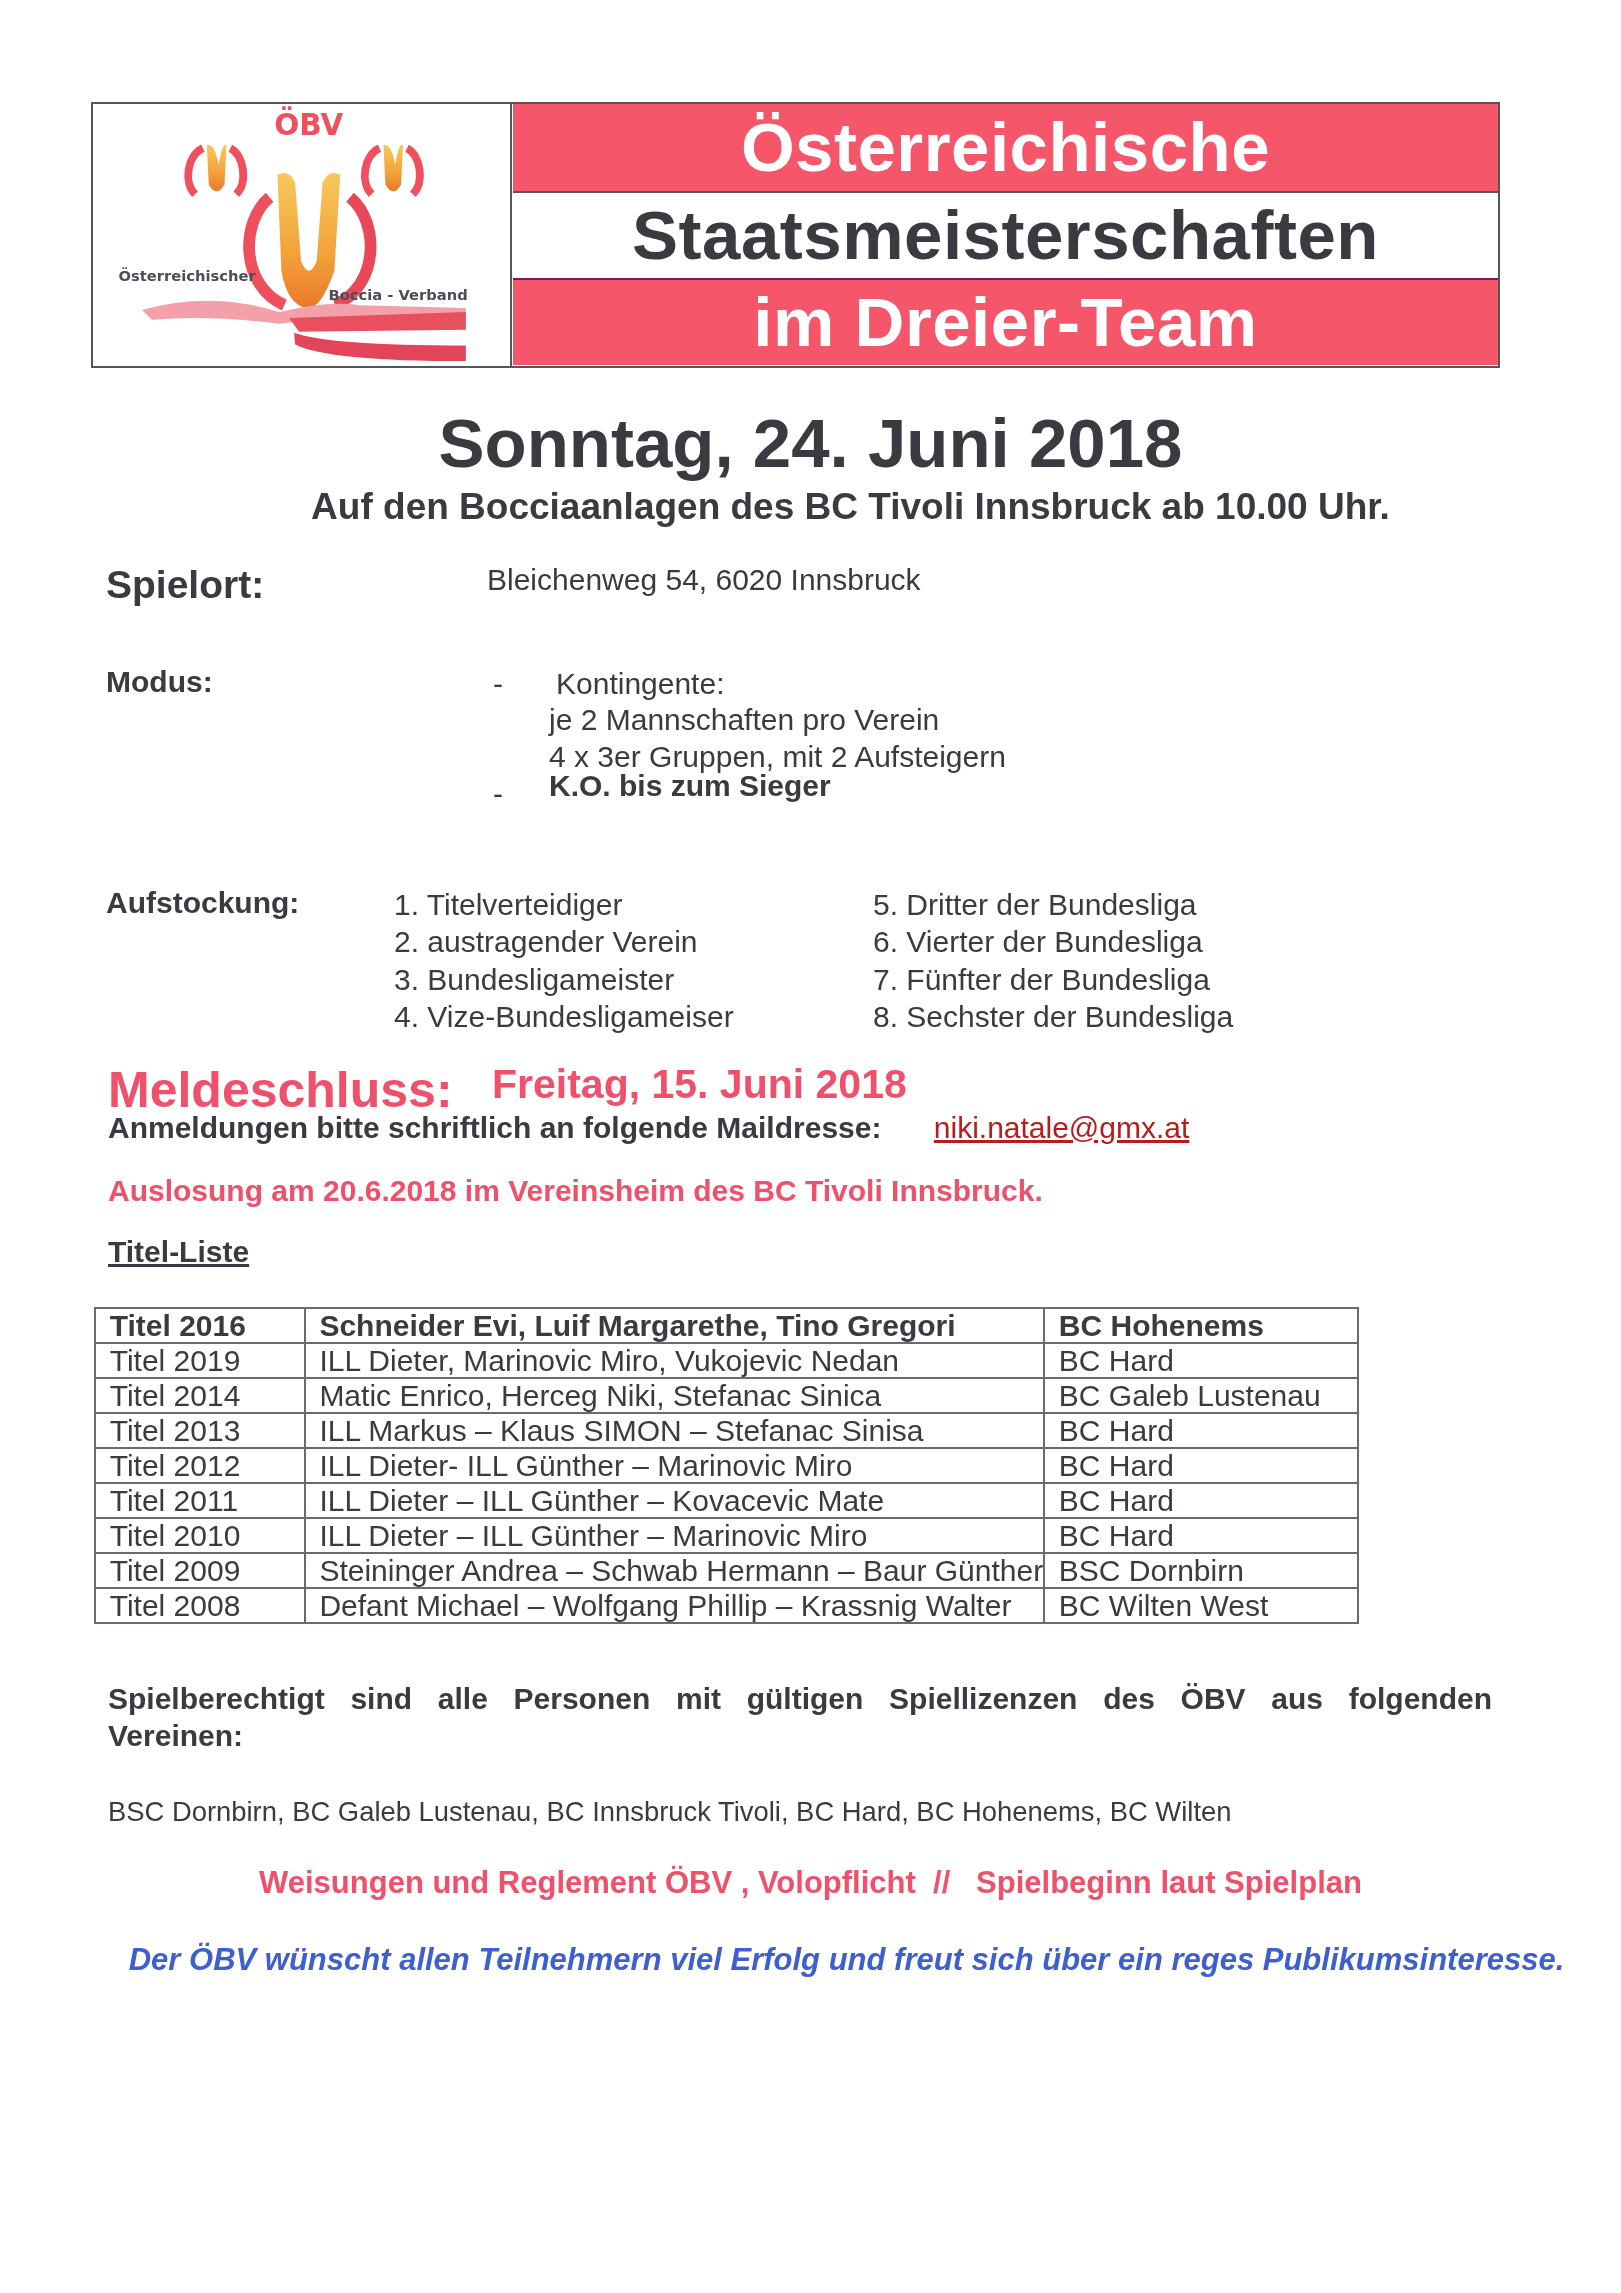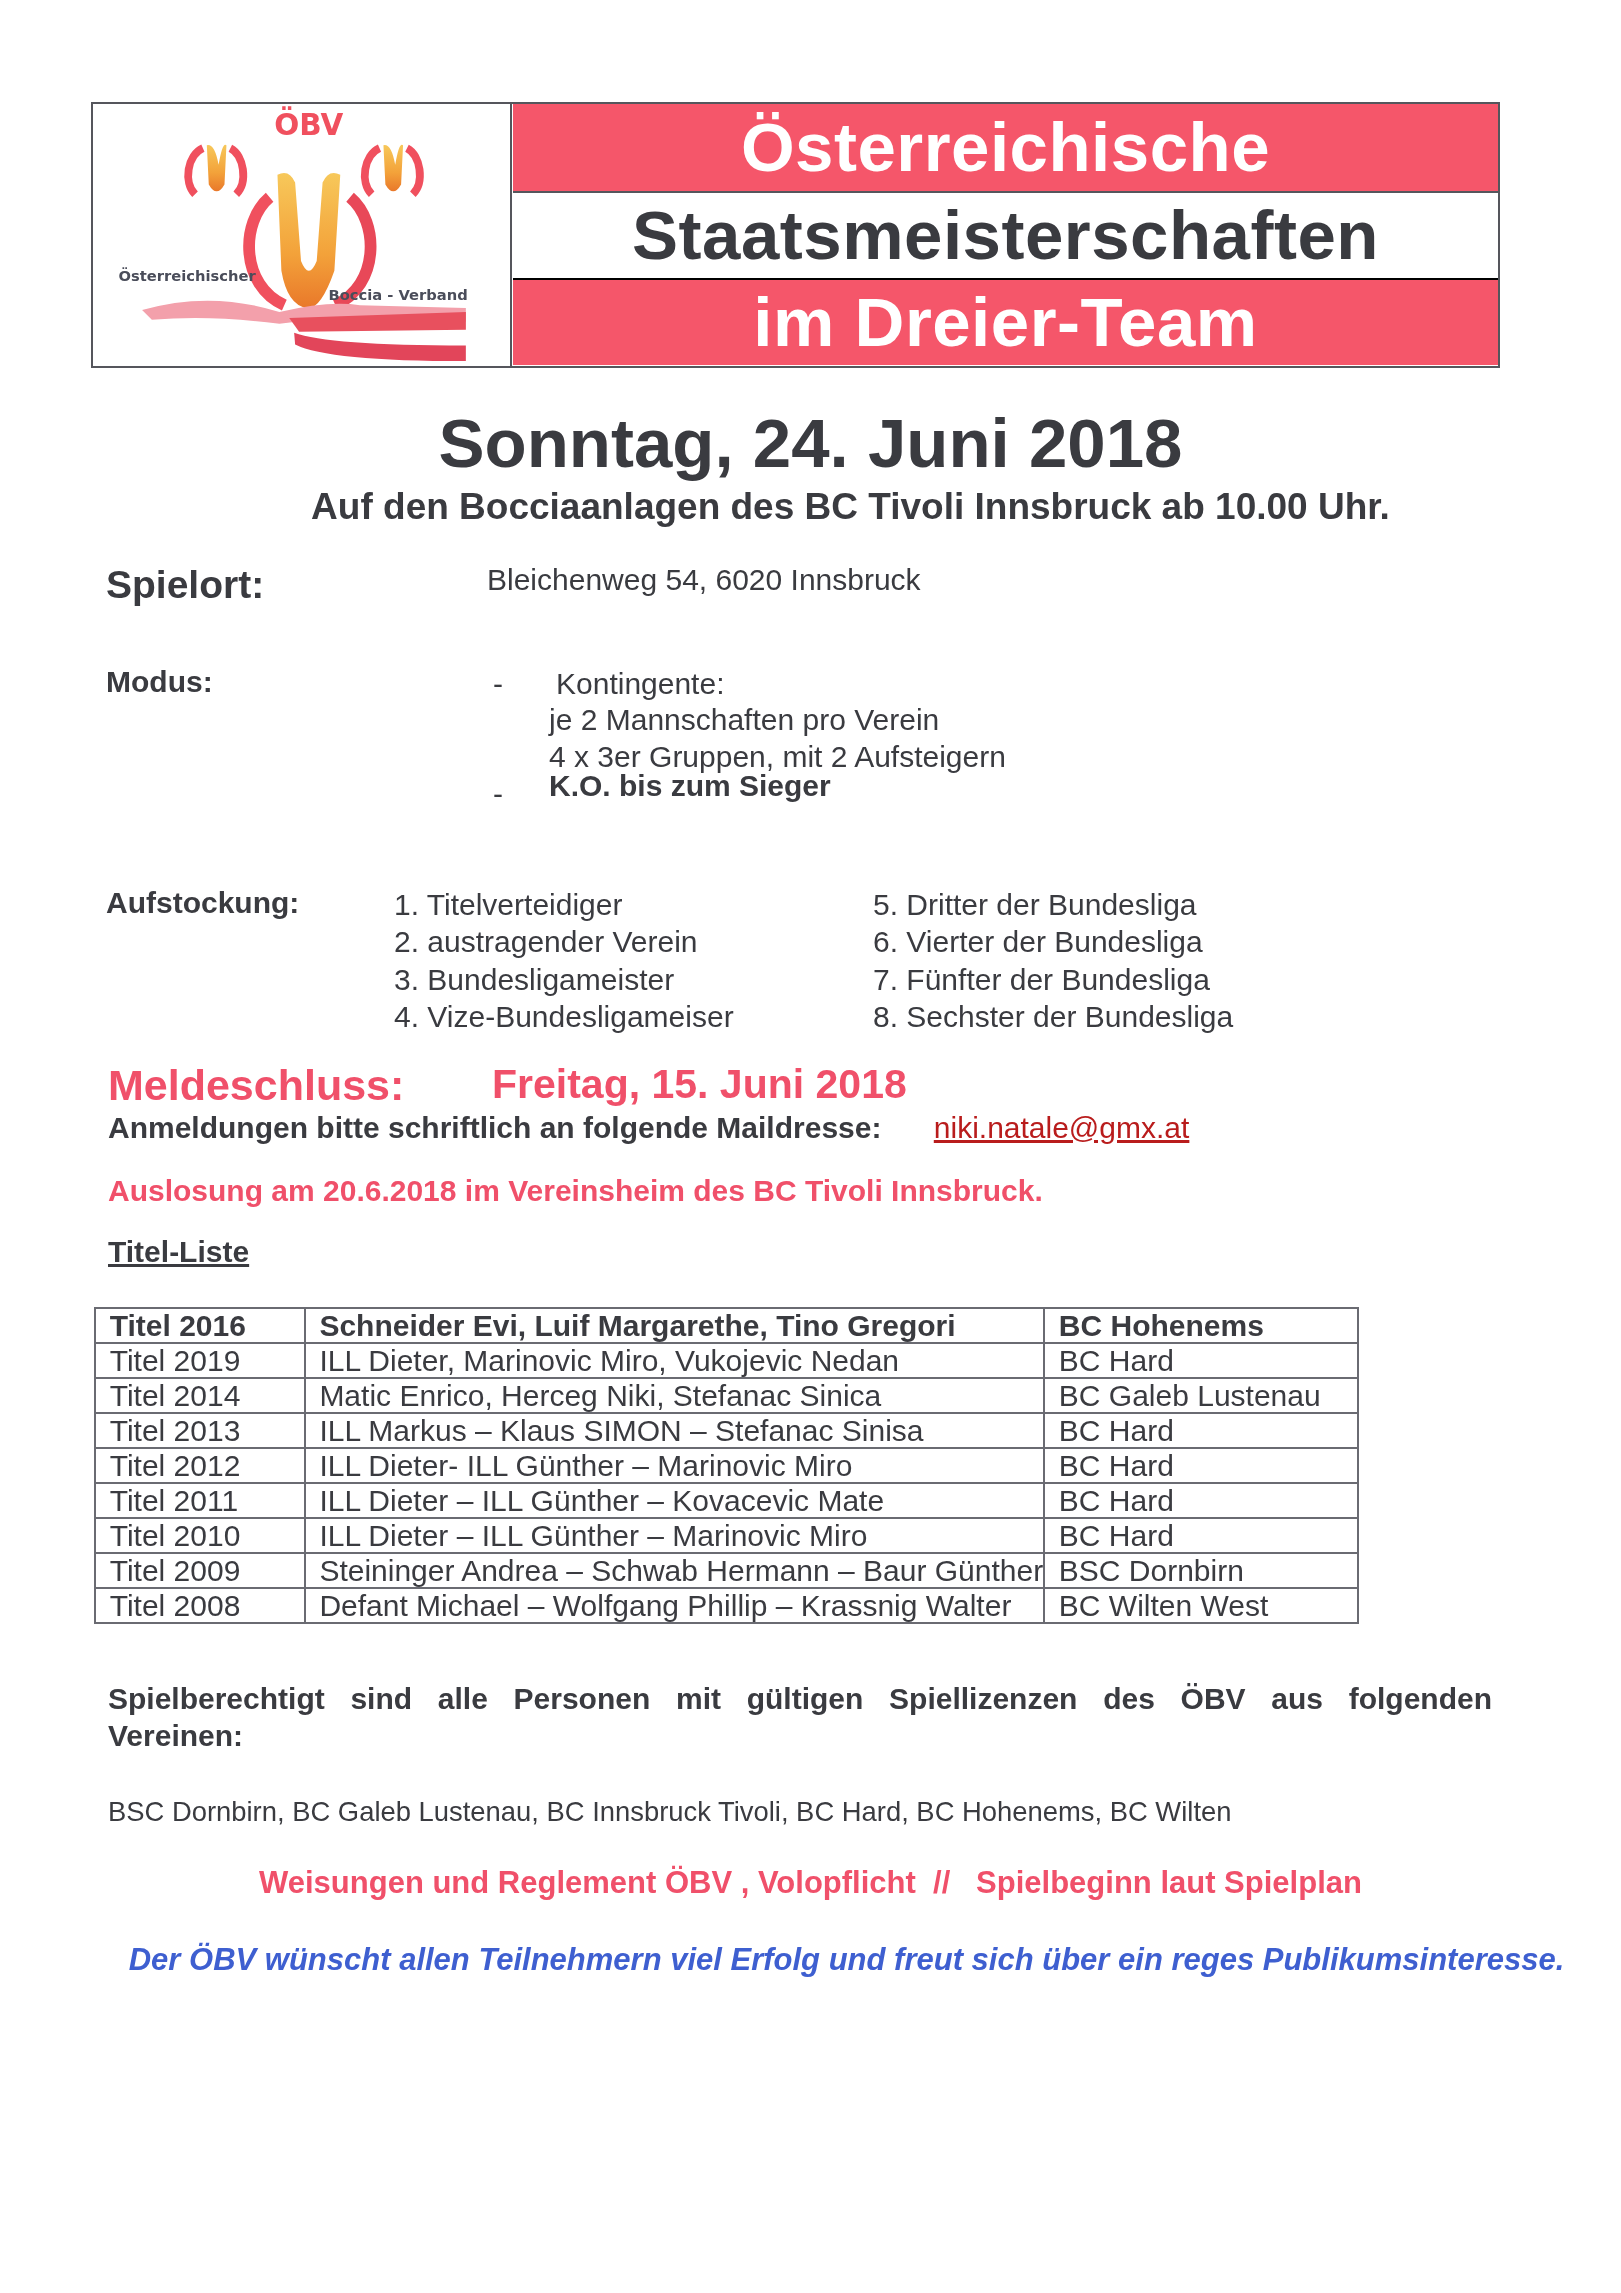--- a/index.html
+++ b/index.html
@@ -7,21 +7,21 @@
          font-family:"Liberation Sans", sans-serif; color:#3a3b40; }
   .abs { position:absolute; white-space:nowrap; }
 
   
   #header { position:absolute; left:91px; top:102px; width:1409px; height:266px;
             border:2px solid #55565c; box-sizing:border-box; background:#fff; }
   #logo { position:absolute; left:0; top:0; width:419px; height:262px; border-right:2px solid #55565c; box-sizing:border-box; }
   .band { position:absolute; left:420px; right:0; display:flex; align-items:center; justify-content:center;
           font-weight:bold; font-size:69px; letter-spacing:0.5px; box-sizing:border-box; }
   .band.red { background:#f5566a; color:#ffffff; }
-  .band.white { background:#ffffff; color:#3a3b40; border-top:2px solid #55565c; border-bottom:2px solid #000000; }
+  .band.white { background:#ffffff; color:#3a3b40; border-top:2px solid #55565c; border-bottom:2px solid #701a75; }
   #band1 { top:0; height:87px; }
   #band2 { top:87px; height:89px; }
   #band3 { top:176px; height:85px; }
 
   #date-title { left:0; width:1621px; top:404px; text-align:center; font-size:69px; font-weight:bold; color:#3a3b40; }
   #subtitle { left:0; width:1621px; top:486px; text-align:center; font-size:37px; font-weight:bold; color:#3a3b40;margin-left:40px; }
 
   .label-l { font-weight:bold; color:#3a3b40; }
   .body-t { color:#3a3b40; font-size:30px; }
 
@@ -29,21 +29,21 @@
   #spielort-value { left:487px; top:563px; }
 
   #modus-label { left:106px; top:665px; font-size:30px; }
   .modus-dash { left:493px; font-size:30px; }
   .modus-line { left:556px; }
 
   #aufstockung-label { left:106px; top:886px; font-size:30px; }
   .auf-col1 { left:394px; }
   .auf-col2 { left:873px; }
 
-  #meldeschluss-label { left:108px; top:1061px; font-size:43px; font-weight:bold; color:#f0506a; }
+  #meldeschluss-label { left:108px; top:1061px; font-size:50px; font-weight:bold; color:#f0506a; }
   #meldeschluss-date { left:492px; top:1061px; font-size:41px; font-weight:bold; color:#f0506a; }
   #anmeldung { left:108px; top:1111px; font-size:30px; font-weight:bold; color:#3a3b40; }
   #anmeldung a { font-weight:normal; color:#b91c1c; text-decoration:underline;margin-left:44px; }
   #auslosung { left:108px; top:1174px; font-size:30px; font-weight:bold; color:#f0506a; }
   #titel-liste { left:108px; top:1235px; font-size:30px; font-weight:bold; color:#3a3b40; text-decoration:underline; }
 
   #titles-table { position:absolute; left:94px; top:1307px; width:1265px; border-collapse:collapse; font-size:30px; color:#3a3b40; }
   #titles-table td { border:2px solid #6a6b72; height:33px; padding:0 0 0 13.7px; line-height:33px; white-space:nowrap; }
   #titles-table td.c1 { width:194px; }
   #titles-table td.c2 { width:723px; }

